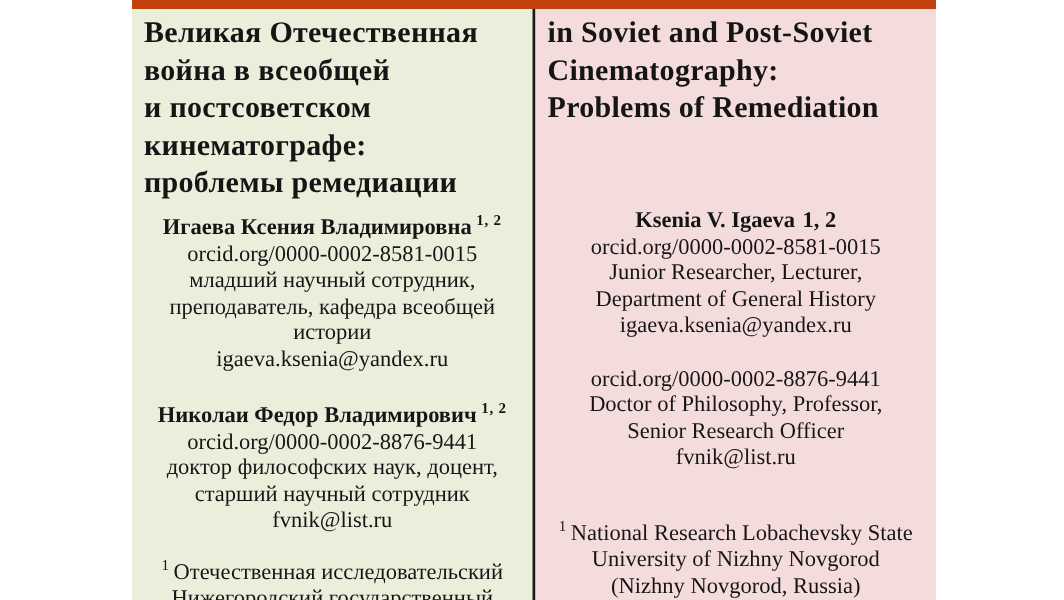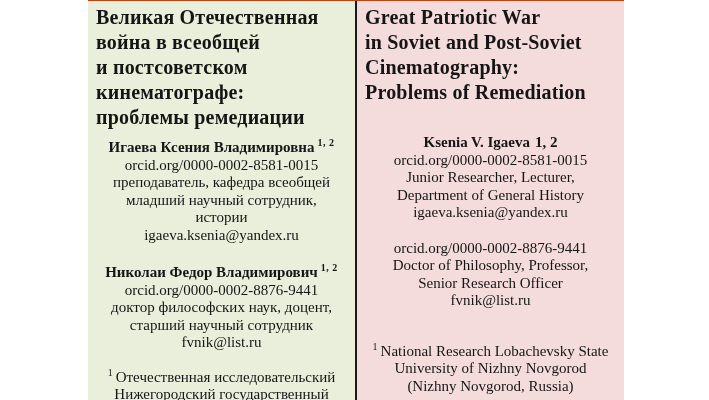--- a/index.html
+++ b/index.html
@@ -3,21 +3,21 @@
 <meta charset="utf-8">
 <style>
   html,body{margin:0;padding:0;}
   body{
     width:709px;height:400px;overflow:hidden;background:#ffffff;
     font-family:"Liberation Serif","DejaVu Serif",serif;color:#151515;
     position:relative;
   }
   .cols{
     position:absolute;left:88px;top:0;width:536px;height:400px;
-    display:flex;border-top:1px solid #c2410c;box-sizing:border-box;
+    display:flex;border-top:6px solid #c2410c;box-sizing:border-box;
   }
   .panel{width:267px;height:100%;box-sizing:border-box;padding:0 6px;overflow:hidden;}
   .panel.ru{background:#e9efda;}
   .panel.en{background:#f5dcdc;}
   .divider{width:2px;height:100%;background:#1a1a1a;flex:none;}
   .title{
     font-size:20px;line-height:25px;font-weight:bold;margin:0;
     padding:4px 2px 0;height:133px;box-sizing:border-box;text-align:left;
     letter-spacing:.2px;
   }
@@ -43,22 +43,22 @@
       <span class="tl">Великая Отечественная</span>
       <span class="tl">война в всеобщей</span>
       <span class="tl">и постсоветском</span>
       <span class="tl">кинематографе:</span>
       <span class="tl">проблемы ремедиации</span>
     </h1>
 
     <div class="block a1">
       <div class="ln name"><span>Игаева Ксения Владимировна</span><sup>1, 2</sup></div>
       <div class="ln">orcid.org/0000-0002-8581-0015</div>
+      <div class="ln">младший научный сотрудник,</div>
       <div class="ln">преподаватель, кафедра всеобщей</div>
-      <div class="ln">младший научный сотрудник,</div>
       <div class="ln">истории</div>
       <div class="ln">igaeva.ksenia@yandex.ru</div>
     </div>
 
     <div class="block a2">
       <div class="ln name"><span>Николаи Федор Владимирович</span><sup>1, 2</sup></div>
       <div class="ln">orcid.org/0000-0002-8876-9441</div>
       <div class="ln">доктор философских наук, доцент,</div>
       <div class="ln">старший научный сотрудник</div>
       <div class="ln">fvnik@list.ru</div>
@@ -68,21 +68,20 @@
       <div class="ln"><sup>1</sup><span>Отечественная исследовательский</span></div>
       <div class="ln">Нижегородский государственный</div>
 
     </div>
   </section>
 
   <div class="divider"></div>
 
   <section class="panel en">
     <h1 class="title">
-      <span class="tl">Great Patriotic War</span>
       <span class="tl">in Soviet and Post-Soviet</span>
       <span class="tl">Cinematography:</span>
       <span class="tl">Problems of Remediation</span>
     </h1>
 
     <div class="block a1">
       <div class="ln name"><span>Ksenia V. Igaeva</span><span class="ids-inline">1, 2</span></div>
       <div class="ln">orcid.org/0000-0002-8581-0015</div>
       <div class="ln">Junior Researcher, Lecturer,</div>
       <div class="ln">Department of General History</div>

